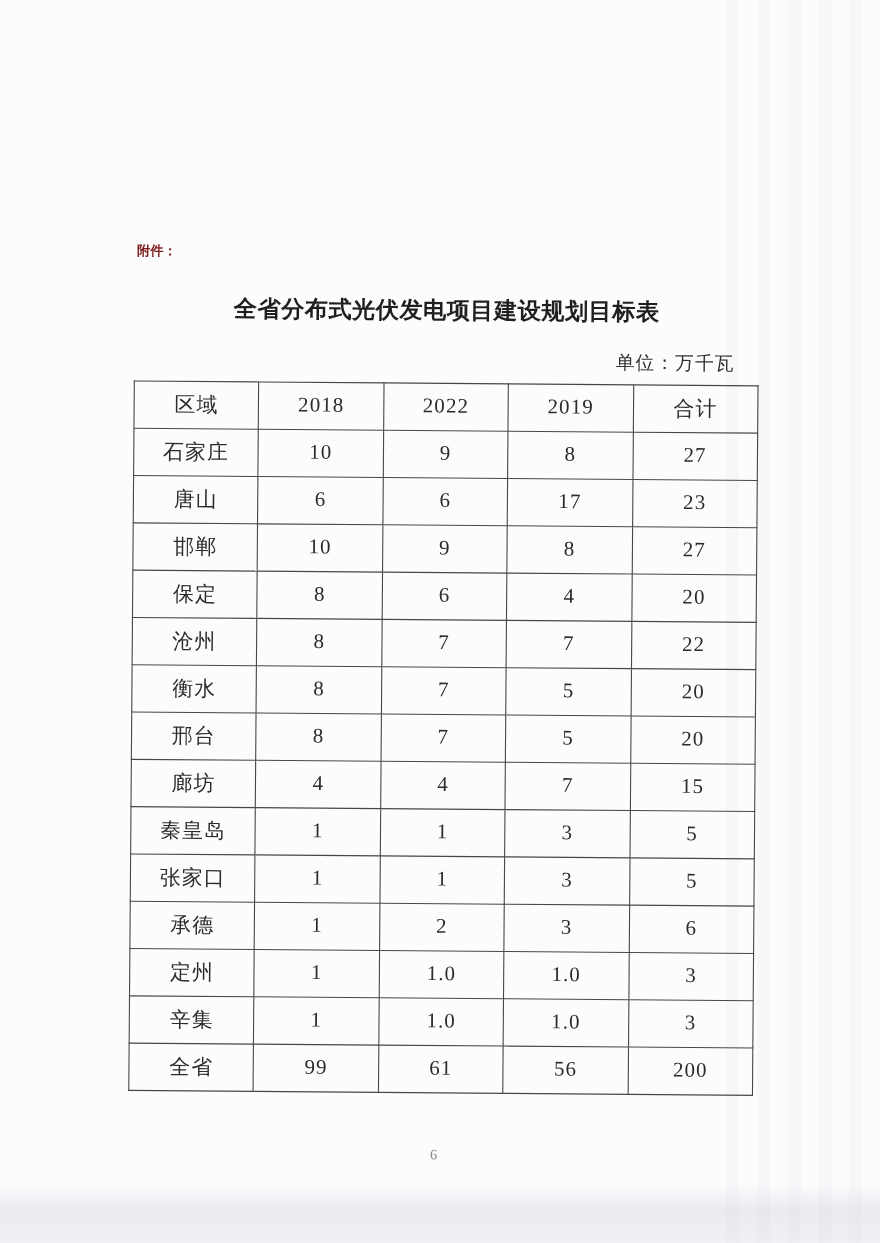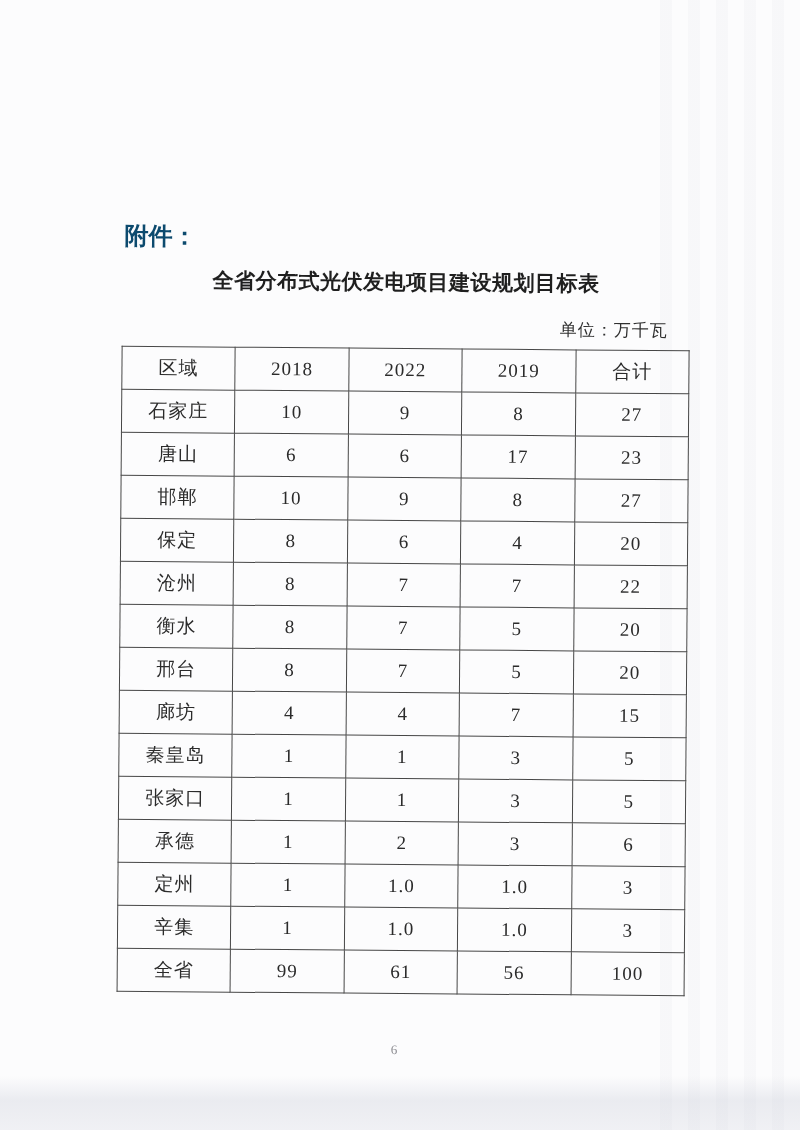--- a/index.html
+++ b/index.html
@@ -46,22 +46,22 @@
     transform: rotate(0.45deg);
     transform-origin: 400px 300px;
   }
 
   .attachment-label {
     position: absolute;
     left: 124px;
     top: 222px;
     font-family: Liberation Mono, monospace;
     font-weight: bold;
-    font-size: 24px;
-    color: #0c4a6e;
+    font-size: 12px;
+    color: #7f1d1d;
   }
 
   .doc-title {
     position: absolute;
     left: 122px;
     top: 268px;
     width: 568px;
     text-align: center;
     font-family: "Liberation Sans", sans-serif;
     font-weight: bold;
@@ -226,20 +226,20 @@
           <td>1</td>
           <td>1.0</td>
           <td>1.0</td>
           <td>3</td>
         </tr>
         <tr>
           <td>全省</td>
           <td>99</td>
           <td>61</td>
           <td>56</td>
-          <td>100</td>
+          <td>200</td>
         </tr>
       </tbody>
   </table>
 
   <div class="page-number">6</div>
 
 </div>
 
 </body></html>

